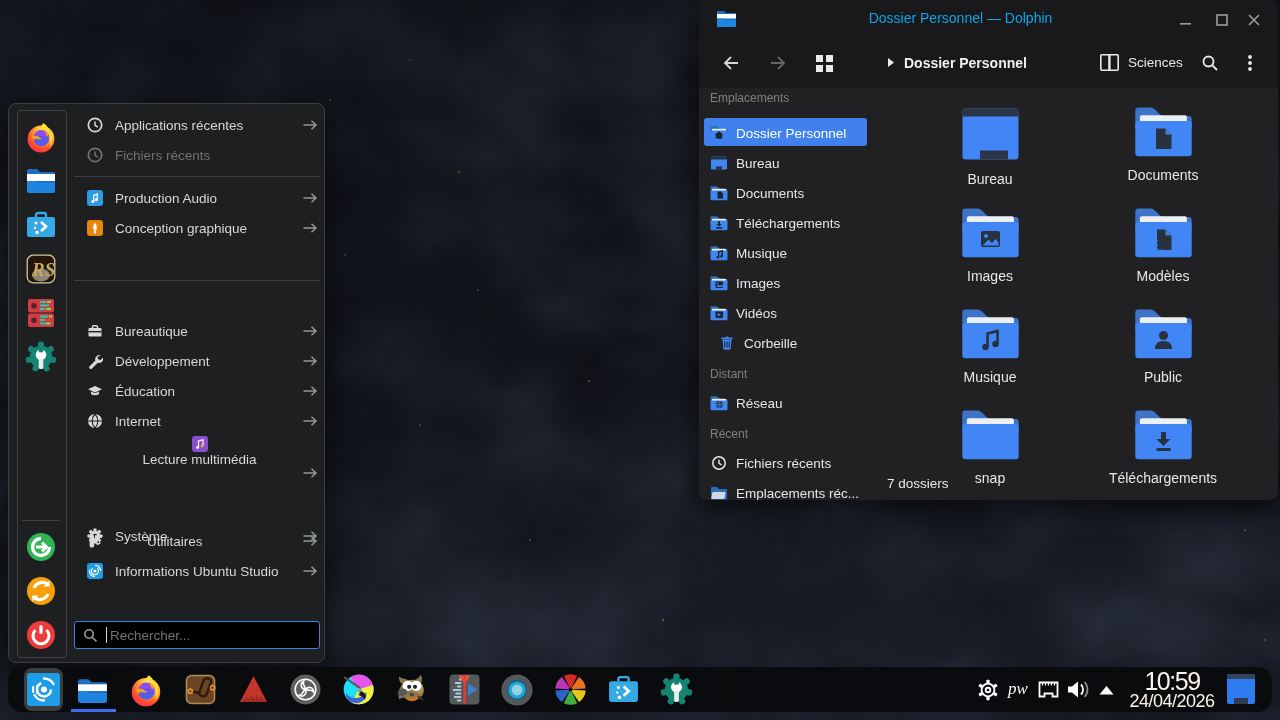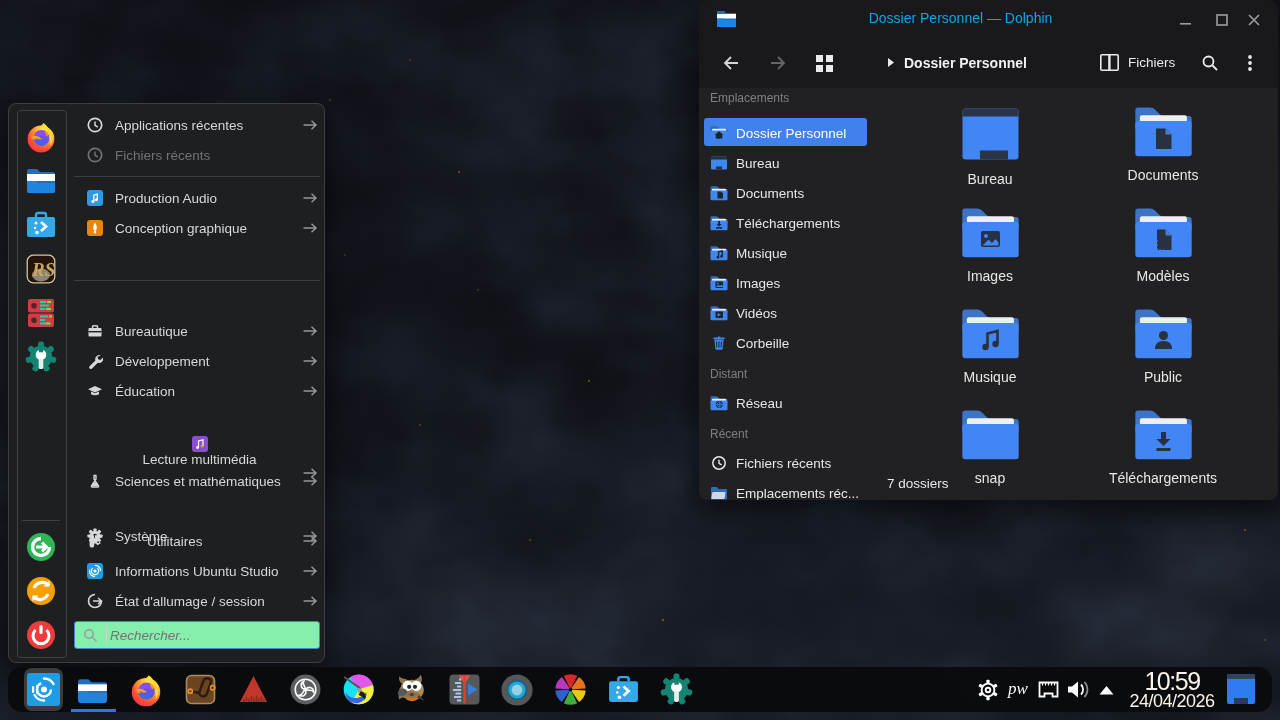--- a/index.html
+++ b/index.html
@@ -32,21 +32,21 @@
 .cell{position:absolute;width:150px;text-align:center;}
 .cell .lbl{color:#e9e7e4;font-size:14px;margin-top:6px;}
 
 #menu{left:8px;top:103px;width:317px;height:560px;background:#1d1f20;border-radius:8px;box-shadow:0 8px 30px rgba(0,0,0,0.6);outline:1px solid rgba(120,124,128,0.35);outline-offset:-1px;}
 #favbox{left:9px;top:7px;width:48px;height:546px;border:1px solid #3e4143;border-radius:4px;}
 .fav{position:absolute;left:17px;width:32px;height:32px;}
 .mrow{position:absolute;left:66px;width:251px;height:30px;display:flex;align-items:center;color:#d6d8d9;font-size:13.5px;}
 .mrow .mic{width:16px;height:16px;margin-left:13px;margin-right:12px;flex:none;}
 .mrow .arr2{margin-left:auto;margin-right:7px;flex:none;}
 .msep{position:absolute;left:66px;width:246px;height:1px;background:#3c3f41;}
-#searchbox{left:66px;top:518px;width:244px;height:26px;border:1px solid #3f82d7;border-radius:3px;background:#86efac;display:flex;align-items:center;font-style:italic;}
+#searchbox{left:66px;top:518px;width:244px;height:26px;border:1px solid #3f82d7;border-radius:3px;background:#000000;display:flex;align-items:center;}
 
 #panel{left:8px;top:667px;width:1264px;height:45px;background:rgba(10,11,13,0.95);border-radius:14px;}
 .task{position:absolute;top:6px;width:33px;height:33px;}
 #clock{position:absolute;left:1119px;top:2px;width:90px;text-align:center;color:#fcf3e9;}
 #clock .t1{font-size:25px;line-height:24px;letter-spacing:-1.5px;}
 #clock .t2{font-size:18px;line-height:15px;letter-spacing:-0.5px;margin-top:1px;}
 </style>
 </head>
 <body>
 <svg id="bgtex" class="abs" width="1280" height="720">
@@ -114,21 +114,21 @@
       <rect x="10" y="10" width="7" height="7" fill="#e8eaeb"></rect>
   </svg>
   <svg class="abs" style="left:187px;top:57px" width="10" height="11" viewBox="0 0 10 11">
       <path d="M2 1 L8 5.5 L2 10 Z" fill="#e8eaeb"></path>
     </svg>
   <div class="abs" style="left:205px;top:55px;color:#f0f1f2;font-size:14px;font-weight:bold;">Dossier Personnel</div>
   <svg class="abs" style="left:401px;top:54px" width="19" height="17" viewBox="0 0 19 17">
     <rect x="0.8" y="0.8" width="17.4" height="15.4" rx="1" fill="none" stroke="#e8eaeb" stroke-width="1.6"></rect>
     <rect x="8.2" y="0.8" width="2.4" height="15.4" fill="#e8eaeb"></rect>
   </svg>
-  <div class="abs" style="left:429px;top:55px;color:#e8eaeb;font-size:13.5px;">Fichiers</div>
+  <div class="abs" style="left:429px;top:55px;color:#e8eaeb;font-size:13.5px;">Sciences</div>
   <svg class="abs" style="left:502px;top:54px" width="18" height="18" viewBox="0 0 18 18">
     <circle cx="7.5" cy="7.5" r="5" fill="none" stroke="#e8eaeb" stroke-width="1.8"></circle>
     <path d="M11.5 11.5 L16 16" stroke="#e8eaeb" stroke-width="1.8"></path>
   </svg>
   <svg class="abs" style="left:547px;top:54px" width="8" height="18" viewBox="0 0 8 18">
     <circle cx="4" cy="3" r="1.9" fill="#e8eaeb"></circle>
       <circle cx="4" cy="9" r="1.9" fill="#e8eaeb"></circle>
       <circle cx="4" cy="15" r="1.9" fill="#e8eaeb"></circle>
   </svg>
 
@@ -164,21 +164,21 @@
           <use href="#sfolder"></use>
           <rect x="5.5" y="6.5" width="7.5" height="6.5" rx="0.8" fill="#1a2330"></rect>
           <circle cx="7.6" cy="8.6" r="0.9" fill="#3f86ef"></circle>
           <path d="M6 12 L8.5 9.8 L10 11 L11.5 9.6 L13 11.2 V12 Z" fill="#3f86ef"></path>
         </svg>Images</div>
     <div class="prow" style="left:5px;top:211px;"><svg class="pic" viewBox="0 0 18 16">
           <use href="#sfolder"></use>
           <rect x="5.5" y="6.5" width="7.5" height="6.5" rx="0.8" fill="#1a2330"></rect>
           <path d="M7.6 8 L11 9.75 L7.6 11.5 Z" fill="#3f86ef"></path>
         </svg>Vidéos</div>
-    <div class="prow" style="left:5px;top:241px;"><svg class="pic" viewBox="0 0 18 16">
+    <div class="prow" style="left:13px;top:241px;"><svg class="pic" viewBox="0 0 18 16">
           <path d="M4.4 4.5 h9.2 l-0.9 9 q-0.1 1.2 -1.3 1.2 h-4.8 q-1.2 0 -1.3 -1.2 z" fill="#3f86ef"></path>
           <rect x="3.2" y="2.6" width="11.6" height="1.6" rx="0.8" fill="#3f86ef"></rect>
           <rect x="7.5" y="1.4" width="3" height="1.6" rx="0.8" fill="#3f86ef"></rect>
           <path d="M6.6 6.5 l0.3 6 M9 6.5 v6 M11.4 6.5 l-0.3 6" stroke="#1a2330" stroke-width="1"></path>
         </svg>Corbeille</div>
     <div class="abs phead" style="left:11px;top:279px;">Distant</div>
     <div class="prow" style="left:5px;top:301px;"><svg class="pic" viewBox="0 0 18 16">
           <use href="#sfolder"></use>
           <circle cx="9.3" cy="9.5" r="3.4" fill="#1a2330"></circle>
           <circle cx="9.3" cy="9.5" r="2.2" fill="none" stroke="#3f86ef" stroke-width="0.7"></circle>
@@ -487,32 +487,32 @@
         <path d="M13.8 2.2 a4.2 4.2 0 0 0 -5.4 5.2 L2.6 13.2 a1.7 1.7 0 0 0 2.4 2.4 l5.8-5.8 a4.2 4.2 0 0 0 5.2-5.4 l-2.6 2.6 -2.2-0.8 -0.8-2.2 z" fill="#d6d8d9"></path>
       </svg>Développement<svg class="arr2" width="16" height="12" viewBox="0 0 16 12">
         <path d="M1.5 6 h12.5 M9.5 1.8 L14 6 L9.5 10.2" stroke="#94989a" stroke-width="1.5" fill="none"></path>
       </svg></div>
   <div class="mrow" style="top:273px;"><svg class="mic" viewBox="0 0 16 16">
         <path d="M8 3 L15 6.2 L8 9.4 L1 6.2 Z" fill="#d6d8d9"></path>
         <path d="M4 8.4 v2.8 q4 2.2 8 0 V8.4 L8 10.2 Z" fill="#d6d8d9"></path>
       </svg>Éducation<svg class="arr2" width="16" height="12" viewBox="0 0 16 12">
         <path d="M1.5 6 h12.5 M9.5 1.8 L14 6 L9.5 10.2" stroke="#94989a" stroke-width="1.5" fill="none"></path>
       </svg></div>
+  <div class="mrow" style="top:303px;"><svg class="mic" viewBox="0 0 16 16">
+        <circle cx="8" cy="8" r="7" fill="#d6d8d9"></circle>
+        <path d="M1 8 h14 M8 1 a10 10 0 0 1 0 14 M8 1 a10 10 0 0 0 0 14" stroke="#1d1f20" stroke-width="1.1" fill="none"></path>
+      </svg>Internet<svg class="arr2" width="16" height="12" viewBox="0 0 16 12">
+        <path d="M1.5 6 h12.5 M9.5 1.8 L14 6 L9.5 10.2" stroke="#94989a" stroke-width="1.5" fill="none"></path>
+      </svg></div>
   <div class="mrow" style="top:333px;flex-direction:column;"><svg class="mic" viewBox="0 0 16 16">
         <rect width="16" height="16" rx="3" fill="#8a4fd0"></rect>
         <path d="M6.5 11.5 V5 l4.5 -1.2 v6.2" stroke="#fff" stroke-width="1.2" fill="none"></path>
         <circle cx="5.6" cy="11.5" r="1.4" fill="#fff"></circle>
         <circle cx="10.1" cy="10" r="1.4" fill="#f5a623"></circle>
       </svg>Lecture multimédia<svg class="arr2" width="16" height="12" viewBox="0 0 16 12">
-        <path d="M1.5 6 h12.5 M9.5 1.8 L14 6 L9.5 10.2" stroke="#94989a" stroke-width="1.5" fill="none"></path>
-      </svg></div>
-  <div class="mrow" style="top:363px;"><svg class="mic" viewBox="0 0 16 16">
-        <path d="M6.5 2.5 h3 M7 2.5 V6 L11.5 13 q0.6 1 -0.6 1 H5.1 q-1.2 0 -0.6-1 L9 6 V2.5" fill="none" stroke="#d6d8d9" stroke-width="1.4"></path>
-        <path d="M6 9.5 h4 l2 3.5 h-8 z" fill="#d6d8d9"></path>
-      </svg>Sciences et mathématiques<svg class="arr2" width="16" height="12" viewBox="0 0 16 12">
         <path d="M1.5 6 h12.5 M9.5 1.8 L14 6 L9.5 10.2" stroke="#94989a" stroke-width="1.5" fill="none"></path>
       </svg></div>
   <div class="mrow" style="top:393px;margin-top:25px;"><svg class="mic" viewBox="0 0 16 16">
         <g fill="#d6d8d9" transform="translate(8,8)">
           <circle r="5.2"></circle>
           <g>
             <rect x="-1.6" y="-7.6" width="3.2" height="3.4" rx="0.8"></rect>
             <rect x="-1.6" y="-7.6" width="3.2" height="3.4" rx="0.8" transform="rotate(45)"></rect>
             <rect x="-1.6" y="-7.6" width="3.2" height="3.4" rx="0.8" transform="rotate(90)"></rect>
             <rect x="-1.6" y="-7.6" width="3.2" height="3.4" rx="0.8" transform="rotate(135)"></rect>
@@ -536,26 +536,20 @@
       </svg></div>
   <div class="mrow" style="top:453px;"><svg class="mic" viewBox="0 0 16 16">
         <rect width="16" height="16" rx="3" fill="#1e9ce6"></rect>
         <circle cx="8" cy="8" r="1.6" fill="#fff"></circle>
         <circle cx="8" cy="8" r="3.6" fill="none" stroke="#fff" stroke-width="1.2" stroke-dasharray="14 5"></circle>
         <path d="M8 2.4 a5.6 5.6 0 0 1 5.6 5.6 M8 13.6 a5.6 5.6 0 0 1 -5.6 -5.6" fill="none" stroke="#fff" stroke-width="1.2"></path>
         <rect x="2.2" y="6.5" width="1.1" height="3" fill="#fff"></rect>
       </svg>Informations Ubuntu Studio<svg class="arr2" width="16" height="12" viewBox="0 0 16 12">
         <path d="M1.5 6 h12.5 M9.5 1.8 L14 6 L9.5 10.2" stroke="#94989a" stroke-width="1.5" fill="none"></path>
       </svg></div>
-  <div class="mrow" style="top:483px;"><svg class="mic" viewBox="0 0 16 16">
-        <path d="M8 1.5 a6.5 6.5 0 1 0 6.5 6.5" fill="none" stroke="#d6d8d9" stroke-width="1.6"></path>
-        <path d="M6 8 h8 M11 5 L14.5 8 L11 11" stroke="#d6d8d9" stroke-width="1.5" fill="none"></path>
-      </svg>État d'allumage / session<svg class="arr2" width="16" height="12" viewBox="0 0 16 12">
-        <path d="M1.5 6 h12.5 M9.5 1.8 L14 6 L9.5 10.2" stroke="#94989a" stroke-width="1.5" fill="none"></path>
-      </svg></div>
   <div id="searchbox" class="abs">
     <svg style="margin-left:8px;" width="15" height="15" viewBox="0 0 15 15">
         <circle cx="6" cy="6" r="4.2" fill="none" stroke="#9a9ea0" stroke-width="1.6"></circle>
         <path d="M9.2 9.2 L13.5 13.5" stroke="#9a9ea0" stroke-width="1.6"></path>
       </svg>
     <div style="width:1px;height:16px;background:#d0d2d3;margin-left:8px;"></div>
     <div style="color:#6f7375;font-size:13.5px;margin-left:3px;">Rechercher...</div>
   </div>
 </div>
 

